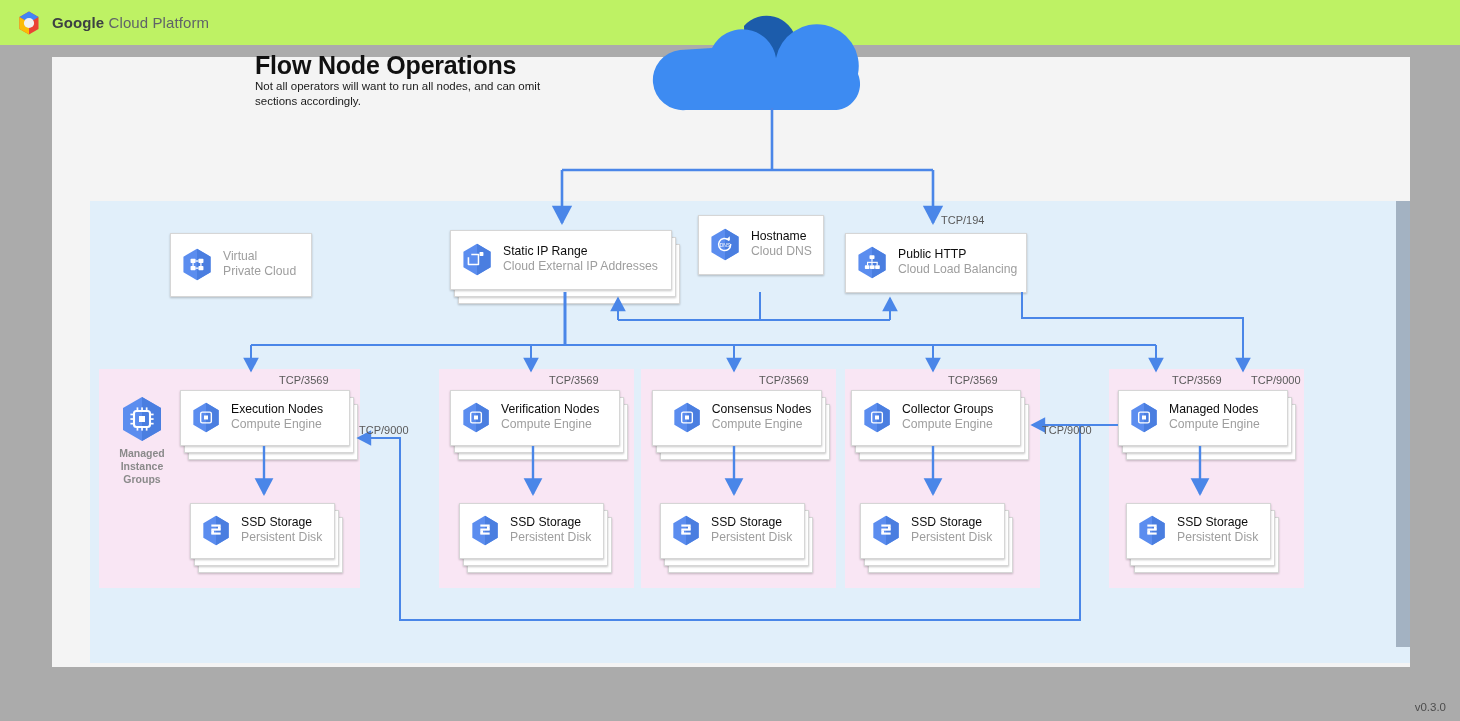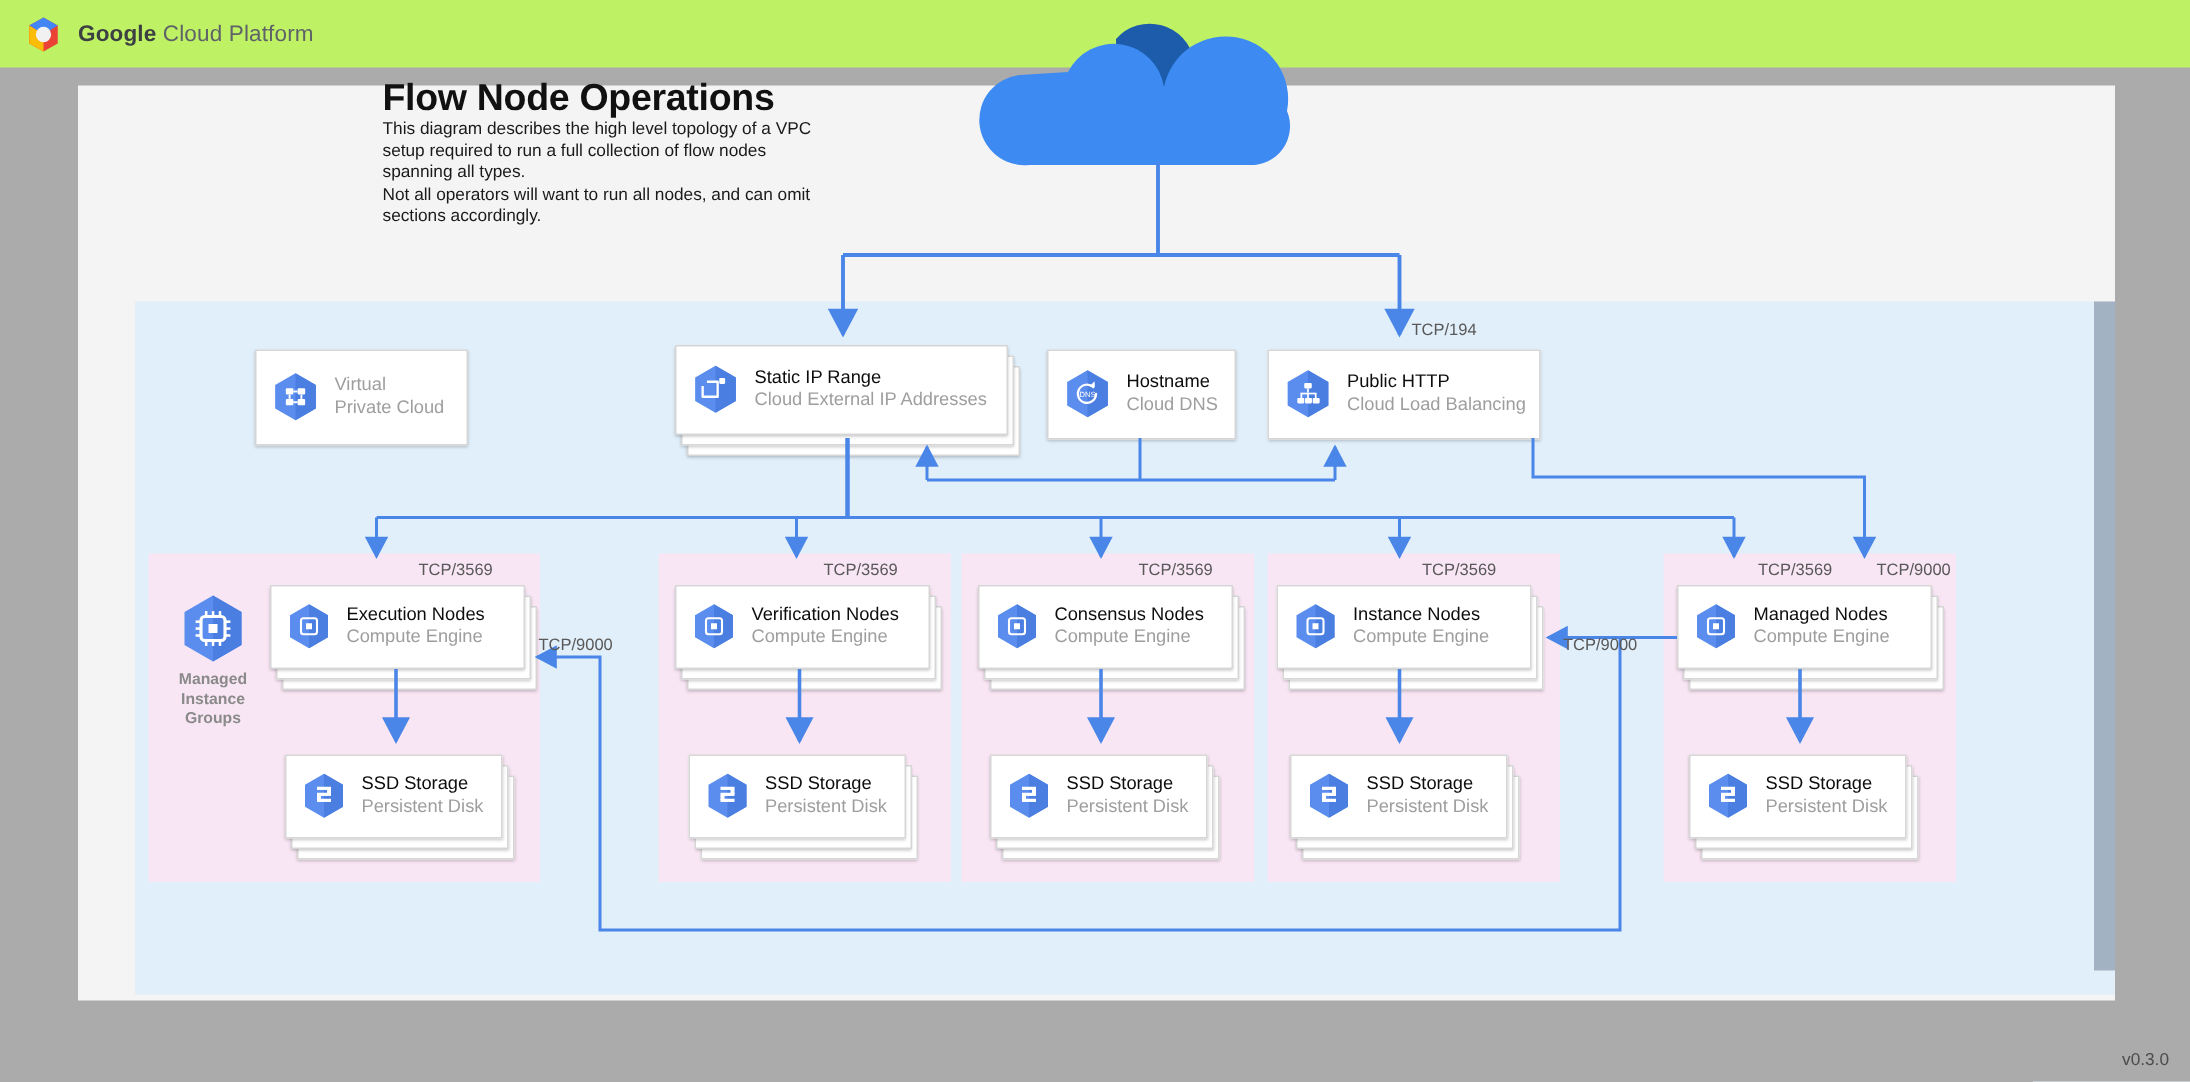--- a/index.html
+++ b/index.html
@@ -106,21 +106,20 @@
   </svg>
   <div id="gcp-wordmark">
     <b>Google</b><span> Cloud Platform</span>
   </div>
 </div>
 
 <div id="page-panel"></div>
 
 <h1 id="diagram-title">Flow Node Operations</h1>
 <div id="diagram-desc">
-  <p>This diagram describes the high level topology of a VPC setup required to run a full collection of flow nodes spanning all types.</p>
   <p>Not all operators will want to run all nodes, and can omit sections accordingly.</p>
 </div>
 
 <div id="version-label">v0.3.0</div>
 
 <div id="vpc-region"></div>
 <div id="vpc-region-edge"></div>
 
 <div class="node-group" style="left:99px;top:369px;width:261px;height:219px;"></div>
 <div class="node-group" style="left:439px;top:369px;width:195px;height:219px;"></div>
@@ -191,21 +190,21 @@
       <path d="M13 16 h10 v14 h-14 v-10" fill="none" stroke="#fff" stroke-width="2.2" stroke-linejoin="round"></path>
       <rect x="24.5" y="12.5" width="5.5" height="5.5" rx="1" fill="#fff"></rect>
     </svg>
     <div class="card-text">
       <div class="card-title">Static IP Range</div>
       <div class="card-sub">Cloud External IP Addresses</div>
     </div>
   </div>
 </div>
 
-<div class="card-stack" style="left:698px;top:233px;width:126px;height:60px;">
+<div class="card-stack" style="left:698px;top:215px;width:126px;height:60px;">
   <div class="sheet s1" style="width:124px;height:58px;"></div>
   <div class="card-face" style="width:124px;height:58px;">
     <svg class="gicon" width="30" height="33" viewBox="0 0 42 46">
       <path d="M21 1 L40 12 L40 34 L21 45 L2 34 L2 12 Z" fill="#5b8def"></path>
       <path d="M21 1 L40 12 L40 34 L21 45 Z" fill="#4a7ee0"></path>
       <path d="M29 23 a8.5 8.5 0 1 1 -2.6 -6.1" fill="none" stroke="#fff" stroke-width="2.1" stroke-linecap="round"></path>
       <path d="M27.6 11.4 l0.3 5.3 l-5.3 -0.4 z" fill="#fff"></path>
       <text x="21" y="26" font-size="7" fill="#fff" text-anchor="middle" font-family="Liberation Sans, sans-serif">DNS</text>
     </svg>
     <div class="card-text">
@@ -317,21 +316,21 @@
       <div class="card-title">SSD Storage</div>
       <div class="card-sub">Persistent Disk</div>
     </div>
   </div>
 </div>
 
 <div class="card-stack" style="left:652px;top:390px;width:180px;height:72px;">
   <div class="sheet s3" style="width:168px;height:54px;"></div>
   <div class="sheet s2" style="width:168px;height:54px;"></div>
   <div class="sheet s1" style="width:168px;height:54px;"></div>
-  <div class="card-face" style="width:168px;height:54px;">
+  <div class="card-face" style="width:168px;height:54px;justify-content:center;">
     <svg class="gicon" width="28" height="31" viewBox="0 0 42 46">
       <path d="M21 1 L40 12 L40 34 L21 45 L2 34 L2 12 Z" fill="#5b8def"></path>
       <path d="M21 1 L40 12 L40 34 L21 45 Z" fill="#4a7ee0"></path>
       <rect x="13" y="15" width="16" height="16" rx="2.5" fill="none" stroke="#fff" stroke-width="2.1"></rect>
       <rect x="18" y="20" width="6" height="6" fill="#fff"></rect>
     </svg>
     <div class="card-text">
       <div class="card-title">Consensus Nodes</div>
       <div class="card-sub">Compute Engine</div>
     </div>
@@ -365,21 +364,21 @@
   <div class="sheet s2" style="width:168px;height:54px;"></div>
   <div class="sheet s1" style="width:168px;height:54px;"></div>
   <div class="card-face" style="width:168px;height:54px;">
     <svg class="gicon" width="28" height="31" viewBox="0 0 42 46">
       <path d="M21 1 L40 12 L40 34 L21 45 L2 34 L2 12 Z" fill="#5b8def"></path>
       <path d="M21 1 L40 12 L40 34 L21 45 Z" fill="#4a7ee0"></path>
       <rect x="13" y="15" width="16" height="16" rx="2.5" fill="none" stroke="#fff" stroke-width="2.1"></rect>
       <rect x="18" y="20" width="6" height="6" fill="#fff"></rect>
     </svg>
     <div class="card-text">
-      <div class="card-title">Instance Nodes</div>
+      <div class="card-title">Collector Groups</div>
       <div class="card-sub">Compute Engine</div>
     </div>
   </div>
 </div>
 <div class="card-stack" style="left:860px;top:503px;width:155px;height:72px;">
   <div class="sheet s3" style="width:143px;height:54px;"></div>
   <div class="sheet s2" style="width:143px;height:54px;"></div>
   <div class="sheet s1" style="width:143px;height:54px;"></div>
   <div class="card-face" style="width:143px;height:54px;">
     <svg class="gicon" width="28" height="31" viewBox="0 0 42 46">

